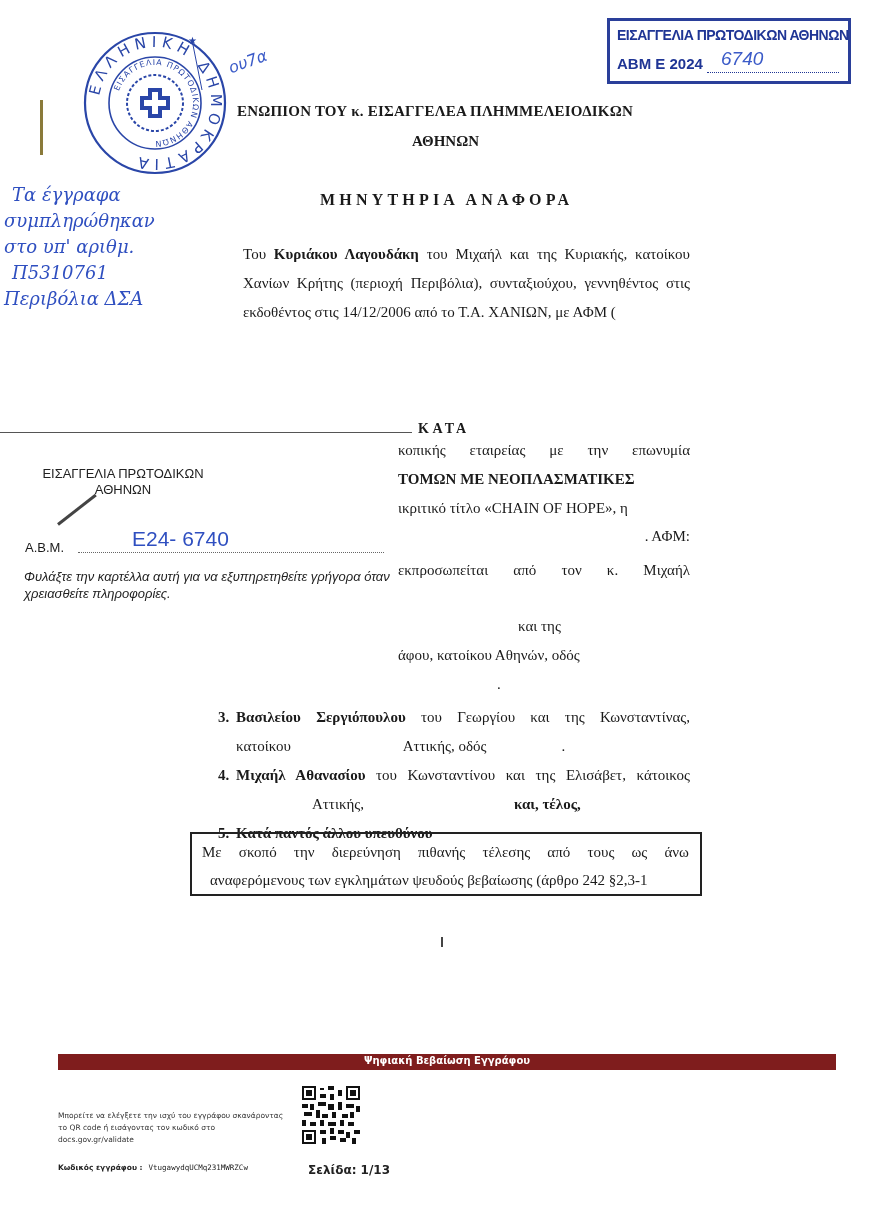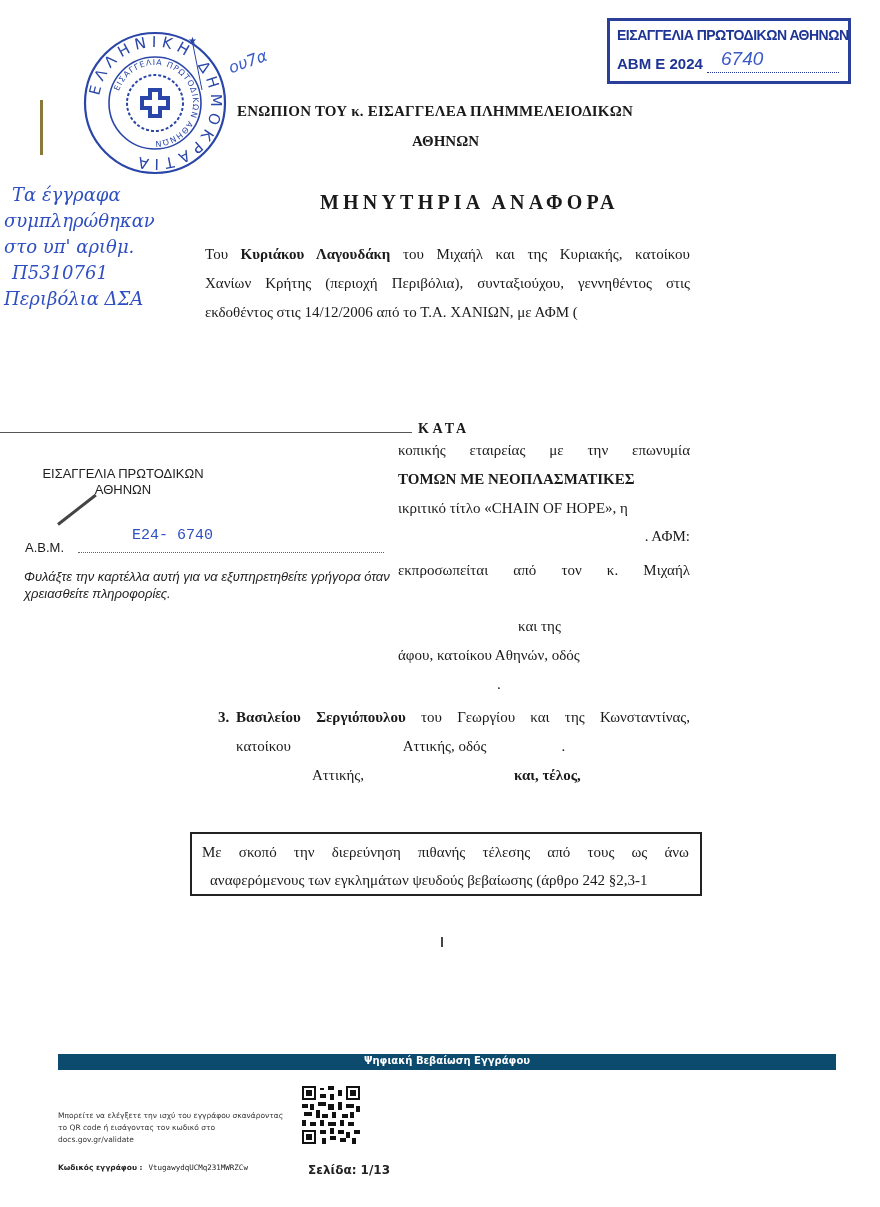--- a/index.html
+++ b/index.html
@@ -28,51 +28,51 @@
     .margin-bar { left: 40px; top: 100px; width: 3px; height: 55px; background: #8a7a3a; }
 
     
     .hand-notes { left: 4px; top: 182px; color: #2f4fc0; font-family: "DejaVu Serif", serif; font-style: italic; font-size: 18px; line-height: 26px; }
     .hand-notes div { white-space: nowrap; }
     .hand-notes .n1 { margin-left: 8px; }
 
     
     .addressee { left: 237px; top: 103px; font-size: 15px; font-weight: bold; letter-spacing: 0.2px; white-space: nowrap; }
     .addressee-city { left: 412px; top: 133px; font-size: 15px; font-weight: bold; }
-    .doc-title { left: 320px; top: 191px; font-size: 20px; font-weight: bold; letter-spacing: 4.2px; }
+    .doc-title { left: 320px; top: 191px; font-size: 16px; font-weight: bold; letter-spacing: 4.2px; }
 
     .para { font-size: 15px; line-height: 29px; }
     .intro { left: 205px; top: 240px; width: 485px; }
-    .intro .line { white-space: nowrap; }
+    .intro .line { white-space: nowrap; margin-left: 38px; }
     .justify { text-align: justify; text-align-last: justify; }
 
     .hr-line { left: 0; top: 432px; width: 412px; height: 1px; background: #555; }
     .against { left: 418px; top: 421px; font-size: 14px; font-weight: bold; letter-spacing: 3.5px; }
 
     .right-col { left: 398px; width: 292px; font-size: 15px; white-space: nowrap; }
 
     
     .card-head { left: 28px; top: 466px; width: 190px; text-align: center; font-family: "Liberation Sans", sans-serif; font-size: 13px; line-height: 16px; color: #222; }
     .card-slash { left: 58px; top: 492px; width: 48px; height: 3px; background: #444; transform: rotate(-38deg); transform-origin: left center; top: 523px; }
     .abm-label { left: 25px; top: 540px; font-family: "Liberation Sans", sans-serif; font-size: 13px; }
     .abm-dots { left: 78px; top: 552px; width: 306px; border-bottom: 1px dotted #666; }
-    .abm-hand { left: 132px; top: 527px; color: #2f4fc0; font-family: Liberation Mono, monospace; font-size: 15px; }
+    .abm-hand { left: 132px; top: 527px; color: #2f4fc0; font-family: Liberation Sans, sans-serif; font-size: 21px; }
     .card-note { left: 24px; top: 568px; width: 372px; font-family: "Liberation Sans", sans-serif; font-style: italic; font-size: 13px; line-height: 17px; color: #222; }
 
     .list { left: 218px; width: 472px; font-size: 15px; line-height: 29px; }
     .list .row { white-space: nowrap; }
     .list .num { display: inline-block; width: 18px; font-weight: bold; }
     .indent { padding-left: 18px; }
 
     .purpose-box { left: 190px; top: 832px; width: 508px; height: 60px; border: 2px solid #222; }
     .purpose-box .txt { position: absolute; left: 10px; top: 4px; width: 487px; font-size: 15px; line-height: 28px; }
     .page-mark { left: 441px; top: 937px; width: 2px; height: 10px; background: #444; }
 
     
-    .footer-bar { left: 58px; top: 1054px; width: 778px; height: 16px; background: #0c4a6e; }
+    .footer-bar { left: 58px; top: 1054px; width: 778px; height: 16px; background: #7f1d1d; }
     .footer-bar span { position: absolute; left: 306px; top: 1px; color: #fff; font-family: "DejaVu Sans", sans-serif; font-weight: bold; font-size: 10px; }
     .footer-info { left: 58px; top: 1110px; width: 230px; font-family: "DejaVu Sans", sans-serif; font-size: 7.5px; line-height: 12px; color: #333; }
     .footer-code { left: 58px; top: 1163px; font-family: "DejaVu Sans", sans-serif; font-size: 7.5px; color: #222; white-space: nowrap; }
     .footer-code b { margin-right: 6px; }
     .footer-code .mono { font-family: "DejaVu Sans Mono", monospace; }
     .qr { left: 302px; top: 1086px; width: 58px; height: 58px; }
     .page-num { left: 308px; top: 1163px; font-family: "DejaVu Sans", sans-serif; font-size: 12px; font-weight: bold; color: #222; }
   </style>
 </head>
 <body>
@@ -149,21 +149,23 @@
 </div>
 <div class="abs card-slash"></div>
 <div class="abs abm-label">Α.Β.Μ.</div>
 <div class="abs abm-dots"></div>
 <div class="abs abm-hand">Ε24- 6740</div>
 <div class="abs card-note">Φυλάξτε την καρτέλλα αυτή για να εξυπηρετηθείτε γρήγορα όταν χρειασθείτε πληροφορίες.</div>
 
 <div class="abs list" style="top:703px;">
   <div class="row justify"><span class="num">3.</span><b>Βασιλείου Σεργιόπουλου</b><span> του Γεωργίου και της Κωνσταντίνας,</span></div>
   <div class="row indent" style="white-space:pre;">κατοίκου                              Αττικής, οδός                    .</div>
+  <div class="row justify"><span class="num">4.</span><b>Μιχαήλ Αθανασίου</b><span> του Κωνσταντίνου και της Ελισάβετ, κάτοικος</span></div>
   <div class="row"><span style="margin-left:94px;">Αττικής,</span><b style="margin-left:150px;">και, τέλος,</b></div>
+  <div class="row"><span class="num">5.</span><b>Κατά παντός άλλου υπευθύνου</b></div>
 </div>
 
 <div class="abs purpose-box">
   <div class="txt">
     <div class="justify">Με σκοπό την διερεύνηση πιθανής τέλεσης από τους ως άνω</div>
     <div style="white-space:nowrap;margin-left:8px;">αναφερόμενους των εγκλημάτων  ψευδούς βεβαίωσης (άρθρο 242 §2,3-1</div>
   </div>
 </div>
 <div class="abs page-mark"></div>
 

